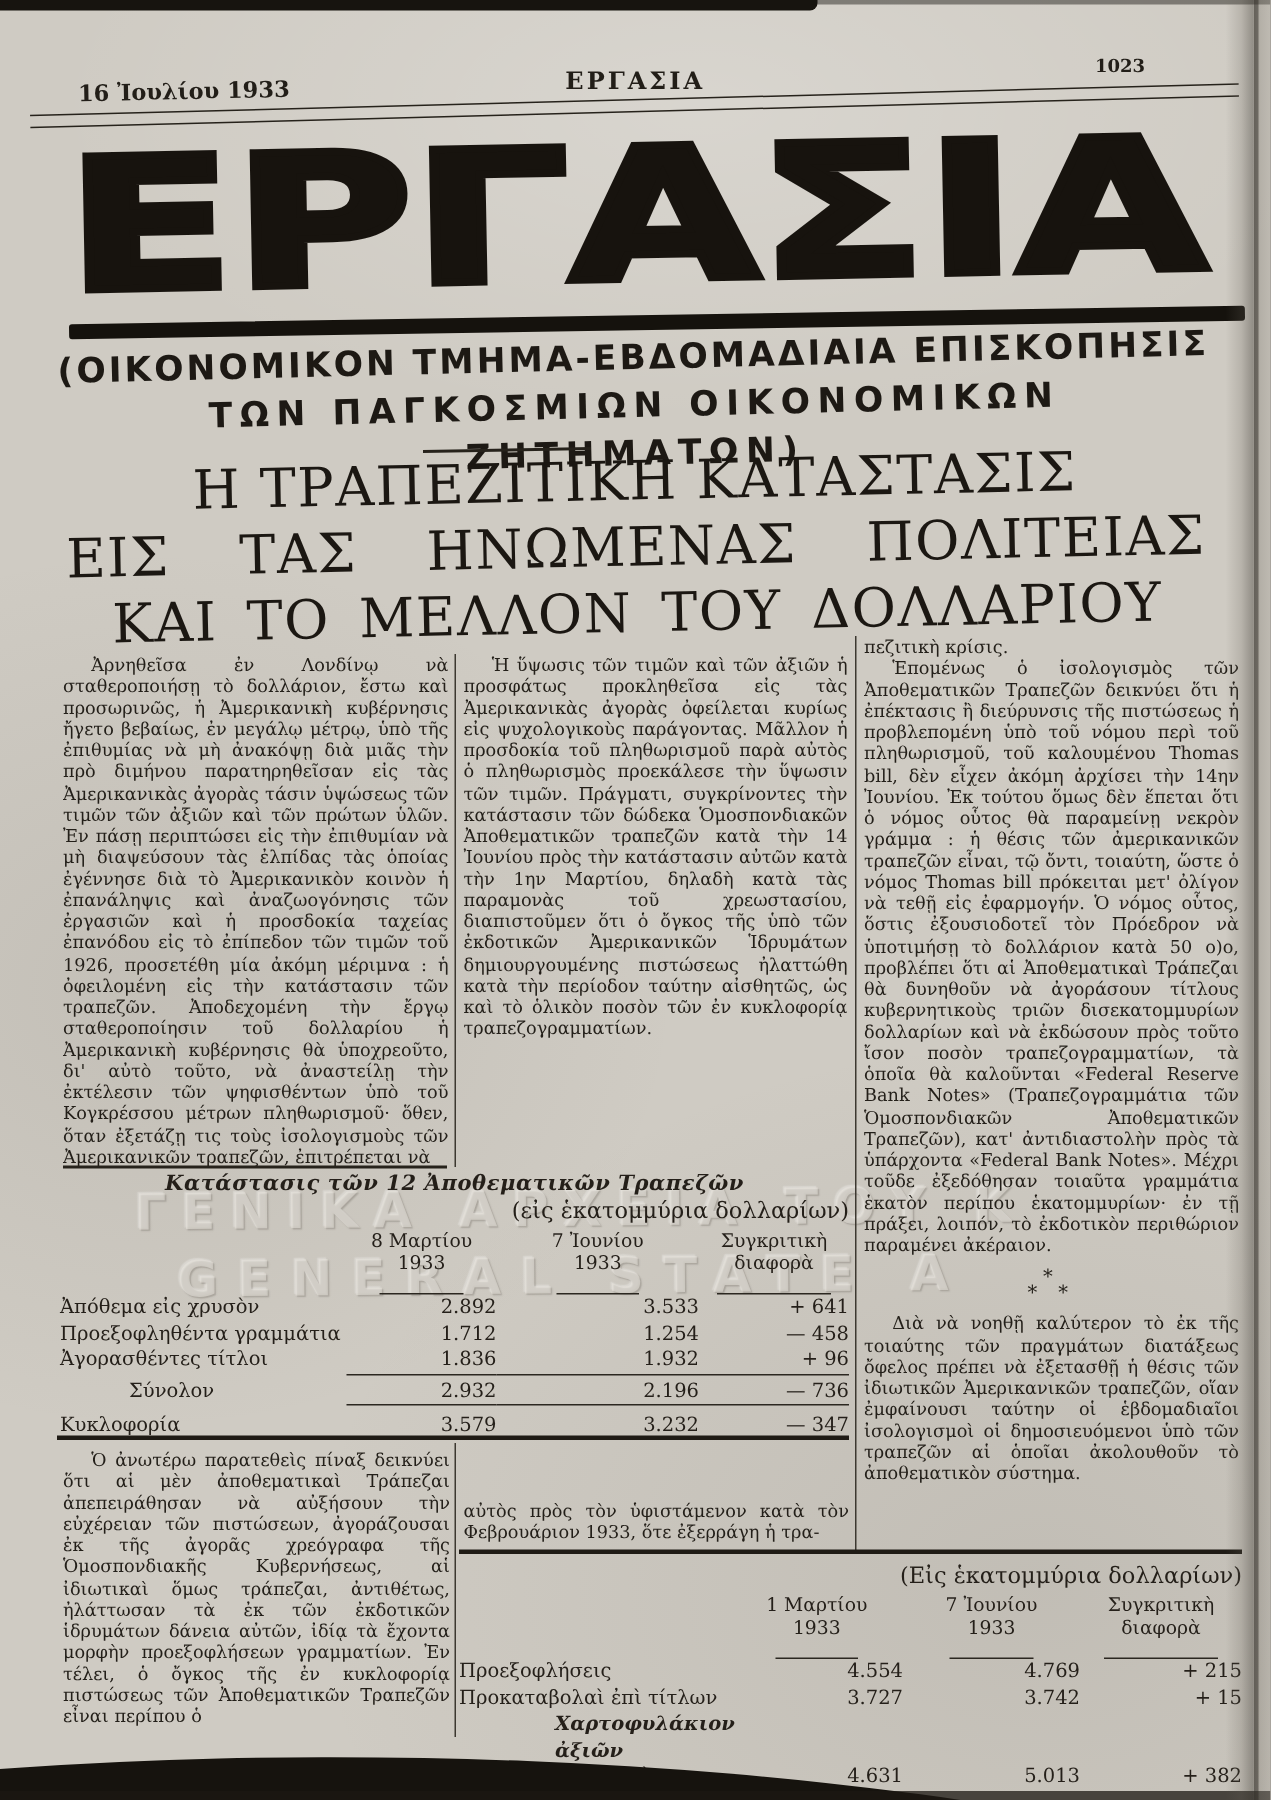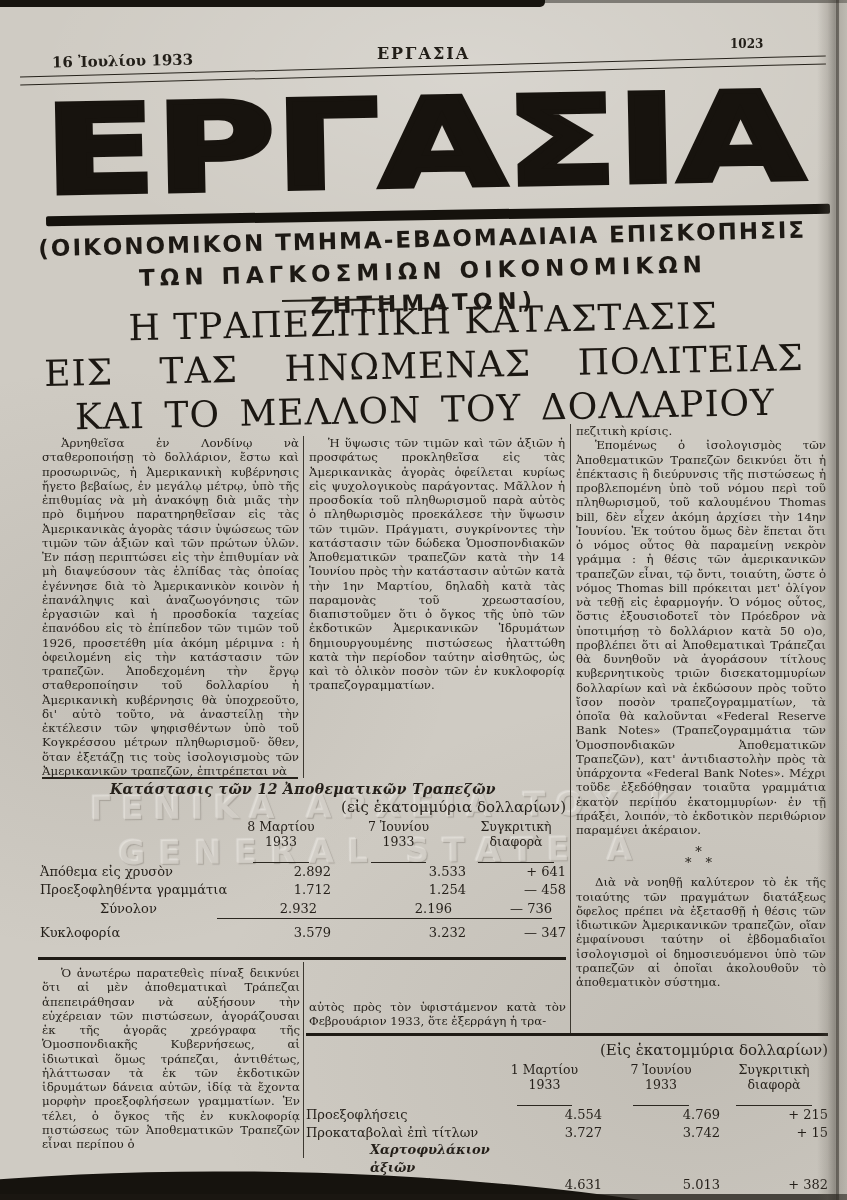--- a/index.html
+++ b/index.html
@@ -73,21 +73,21 @@
   .thead{display:flex;margin-top:3px;font-size:12.5px;line-height:15px;}
   .thead .spacer{flex:1;}
   .thead .hcell{text-align:center;}
   .u{display:inline-block;border-bottom:1.5px solid #2b2720;padding:0 12px 13px;}
   .trow{display:flex;align-items:baseline;line-height:17.5px;}
   .tlabel{flex:1;}
   .tc{text-align:right;white-space:nowrap;}
   .tbl-1 .c1{width:100px;}  .tbl-1 .c2{width:135px;}  .tbl-1 .c3{width:100px;}
   .tbl-2 .c1{width:115px;}  .tbl-2 .c2{width:118px;}  .tbl-2 .c3{width:108px;}
   .vu .tc{border-bottom:1.3px solid #2b2720;}
-  .total{margin:2px 14px 5px;}
+  .total{margin:2px 0 5px;}
   .total .tlabel{padding-left:46px;}
   .sect .tlabel{padding-left:64px;font-style:italic;font-weight:bold;}
 
   .watermark{left:90px;top:786px;transform:rotate(-0.5deg);pointer-events:none;
     font-family:"DejaVu Sans",sans-serif;font-weight:bold;color:rgba(233,230,223,0.55);
     text-shadow:1px 1px 1px rgba(105,100,91,0.35), -1px -1px 1px rgba(255,255,255,0.3);}
   .watermark .w1{font-size:33px;letter-spacing:10px;}
   .watermark .w2{font-size:33px;letter-spacing:13px;margin-left:28px;margin-top:6px;}
 </style>
 </head>
@@ -171,20 +171,26 @@
       <span class="tc c1">2.892</span>
       <span class="tc c2">3.533</span>
       <span class="tc c3">+ 641</span>
     </div>
     <div class="trow">
       <span class="tlabel">Προεξοφληθέντα γραμμάτια</span>
       <span class="tc c1">1.712</span>
       <span class="tc c2">1.254</span>
       <span class="tc c3">— 458</span>
     </div>
+    <div class="trow vu">
+      <span class="tlabel">Ἀγορασθέντες τίτλοι</span>
+      <span class="tc c1">1.836</span>
+      <span class="tc c2">1.932</span>
+      <span class="tc c3">+ 96</span>
+    </div>
     <div class="trow vu total">
       <span class="tlabel">Σύνολον</span>
       <span class="tc c1">2.932</span>
       <span class="tc c2">2.196</span>
       <span class="tc c3">— 736</span>
     </div>
     <div class="trow">
       <span class="tlabel">Κυκλοφορία</span>
       <span class="tc c1">3.579</span>
       <span class="tc c2">3.232</span>

